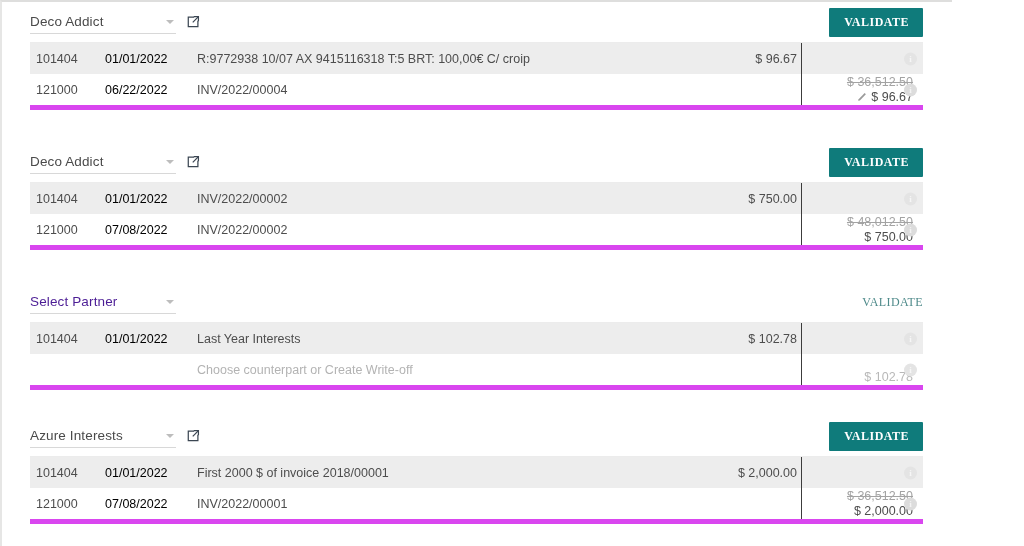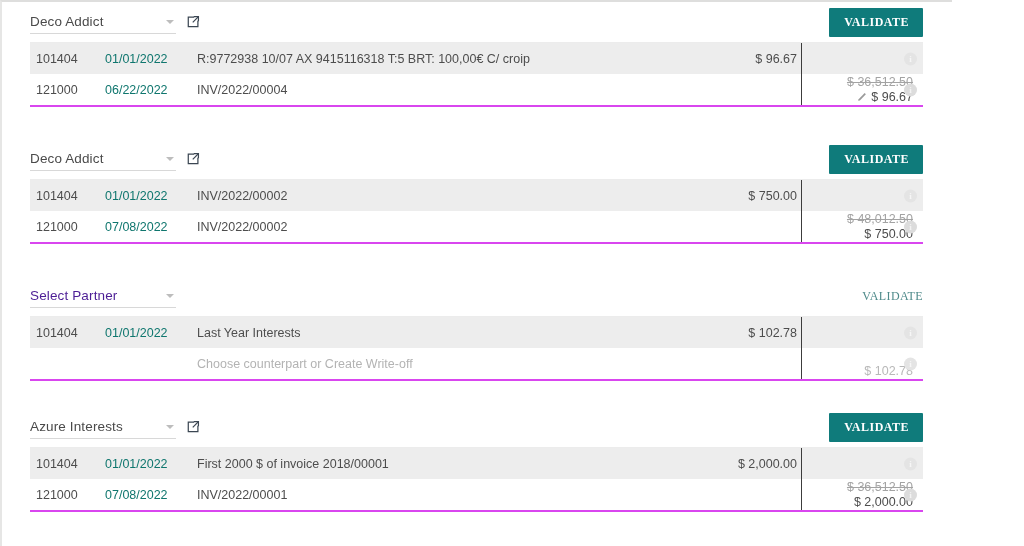--- a/index.html
+++ b/index.html
@@ -90,21 +90,21 @@
     font-weight: 400;
     letter-spacing: .03em;
     padding-right: 0;
   }
 
   
   .rw-table {
     position: relative;
     margin: 0 29px 0 28px;
     border-top: 1px solid #ececec;
-    border-bottom: 2px solid #d946ef;
+    border-bottom: 5px solid #d946ef;
   }
   .rw-row {
     display: flex;
     align-items: stretch;
     height: 31px;
     position: relative;
   }
   .rw-row.shaded { background: #ededed; }
   .rw-row.shaded .cell-right-panel { background: #ededed; }
 
@@ -114,21 +114,21 @@
     font-size: 12.5px;
     color: #4d4d4d;
     display: flex;
     align-items: center;
     padding-left: 6px;
   }
   .cell-date {
     width: 92px;
     flex: none;
     font-size: 12.5px;
-    color: #0f766e;
+    color: #000000;
     display: flex;
     align-items: center;
   }
   .cell-label {
     flex: 1 1 auto;
     min-width: 0;
     font-size: 12.5px;
     color: #4d4d4d;
     display: flex;
     align-items: center;

